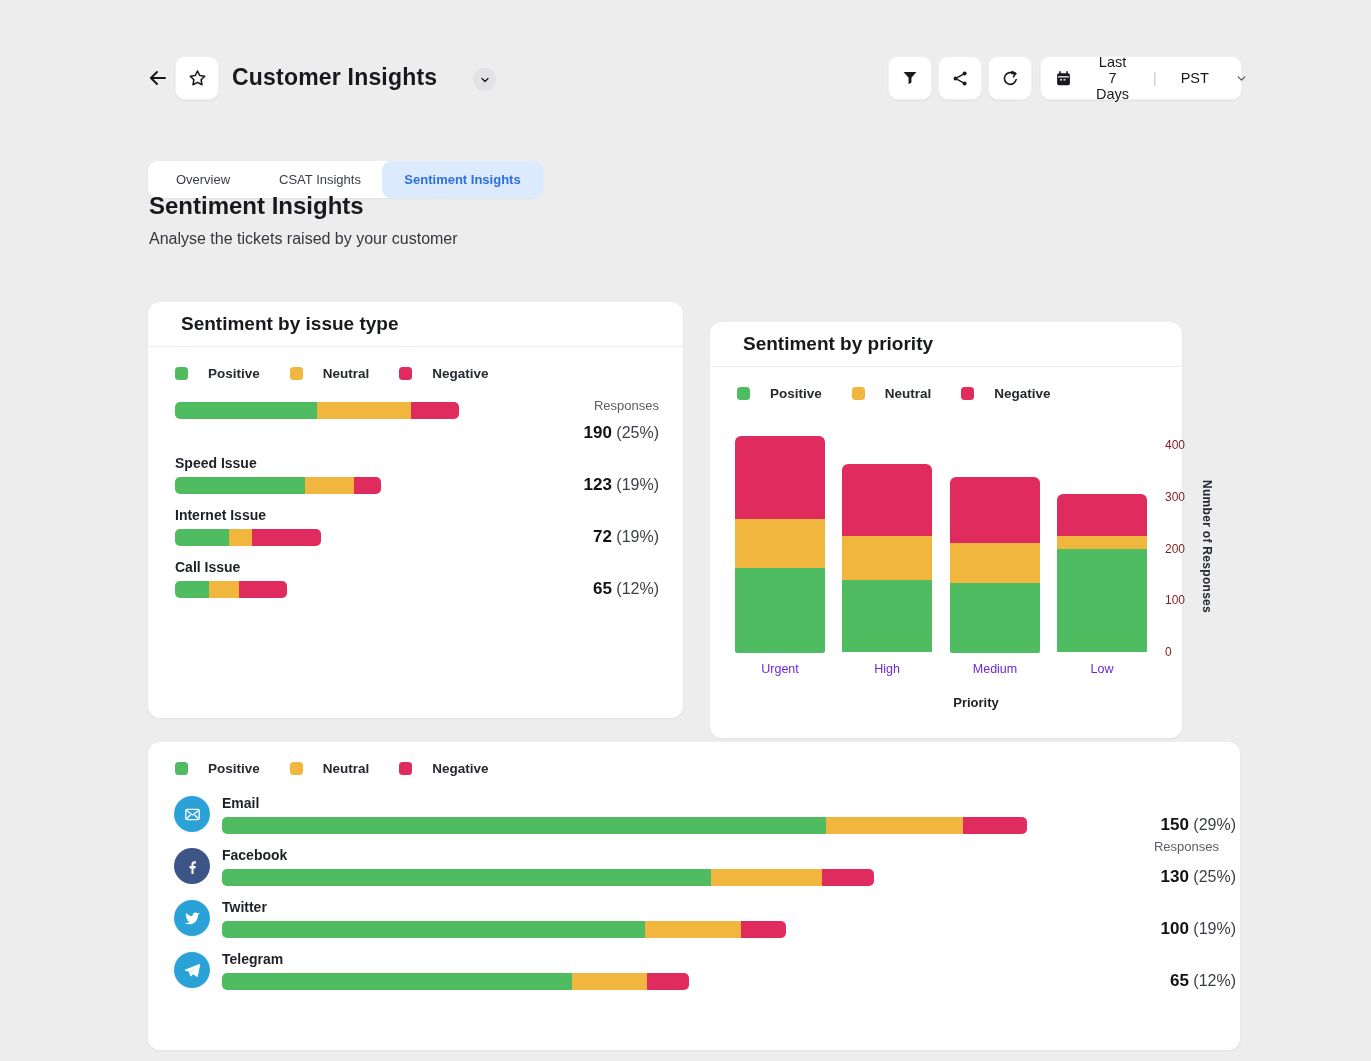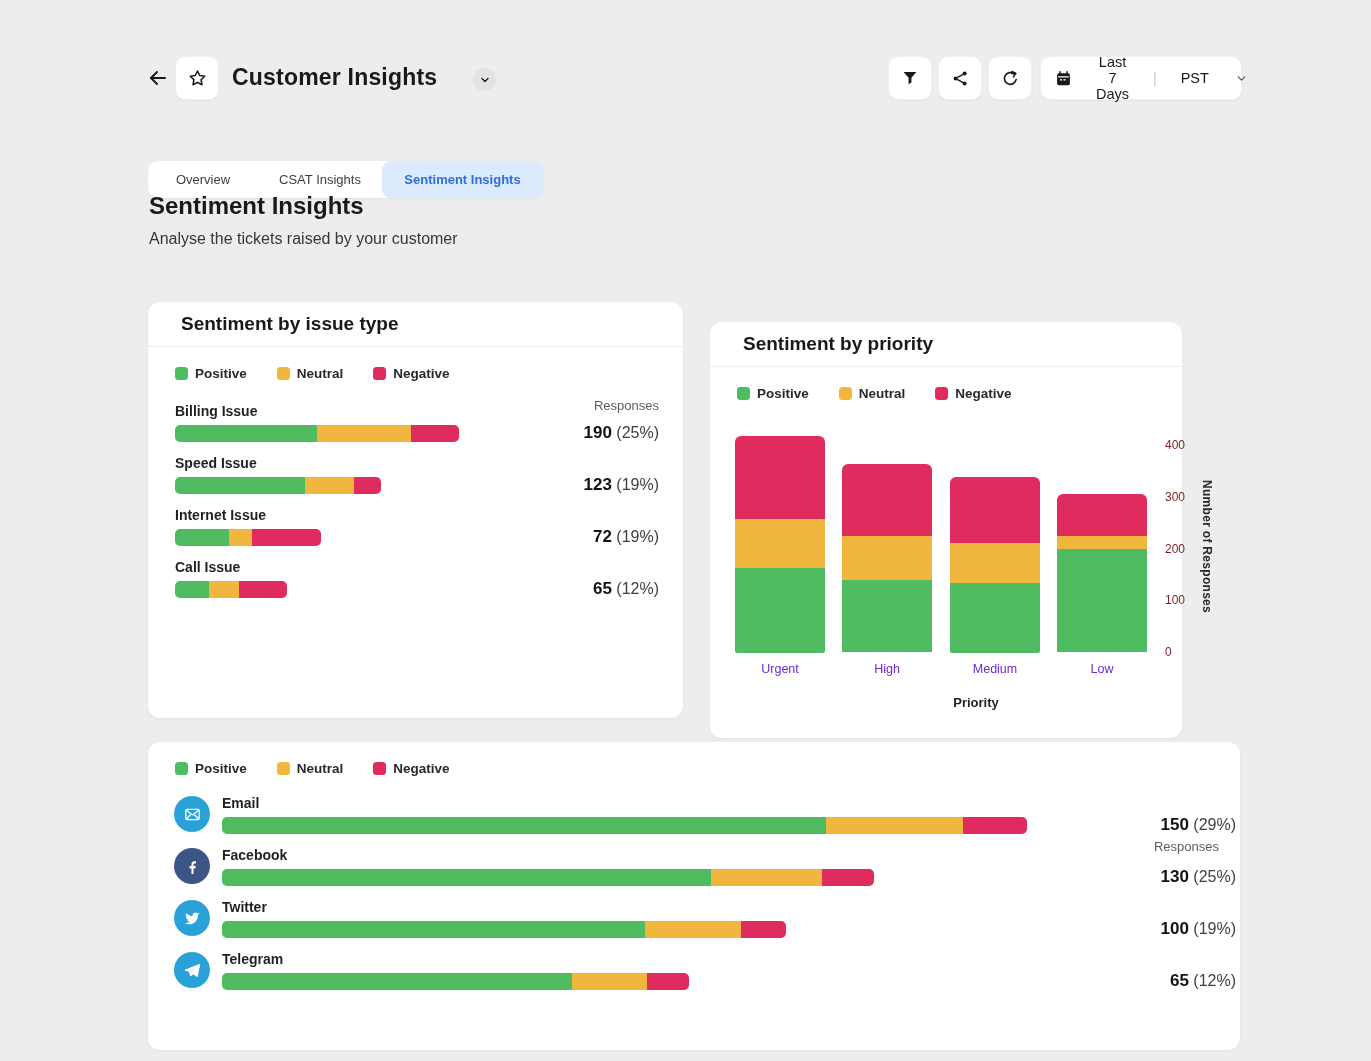--- a/index.html
+++ b/index.html
@@ -55,21 +55,21 @@
   
   .card { position:absolute; background:#fff; border-radius:12px; box-shadow:0 1px 3px rgba(0,0,0,.05); }
   #card-issue    { left:148px; top:302px; width:535px;  height:416px; }
   #card-priority { left:710px; top:298px; width:472px;  height:416px;margin-top:24px; }
   #card-channel  { left:148px; top:742px; width:1092px; height:308px; }
   .card-head { height:45px; border-bottom:1px solid #ececec; display:flex; align-items:center;
                padding-left:33px; font-size:19px; font-weight:700; color:#17191c; }
   #card-channel .card-head { height:48px; }
 
   .legend { display:flex; gap:30px; margin:18px 0 0 27px; height:16px; align-items:center; }
-  .legend-item { display:flex; align-items:center; gap:7px; }
+  .legend-item { display:flex; align-items:center; gap:20px; }
   .legend-swatch { width:13px; height:13px; border-radius:3.5px; }
   .legend-label { font-size:13.5px; font-weight:600; color:#26292e; }
 
   
   .rows { margin:21px 24px 0 27px; position:relative; }
   #card-channel .rows { margin:18px 4px 0 26px; }
   .irow { position:relative; height:52px; }
   .ilabel { font-size:14px; font-weight:700; color:#1d2024; height:19px; padding-top:1px; }
   .hbar { margin-top:4px; height:17px; border-radius:5px; overflow:hidden; display:flex; }
   .seg { height:100%; }
@@ -202,21 +202,20 @@
         <span class="legend-label">Neutral</span>
       </div>
       <div class="legend-item">
         <span class="legend-swatch" style="background: rgb(224, 43, 94);"></span>
         <span class="legend-label">Negative</span>
       </div>
     </div>
   <div class="resp-header">Responses</div>
   <div class="rows">
       <div class="irow">
-        <div class="ilabel">Billing Issue</div>
         <div class="hbar" style="width: 284px;">
           <div class="seg" style="width: 50%; background: rgb(79, 188, 97);"></div>
           <div class="seg" style="width: 33%; background: rgb(240, 182, 61);"></div>
           <div class="seg" style="width: 17%; background: rgb(224, 43, 94);"></div>
         </div>
         <div class="ival"><b>190</b> (25%)</div>
       </div>
       <div class="irow">
         <div class="ilabel">Speed Issue</div>
         <div class="hbar" style="width: 206px;">

